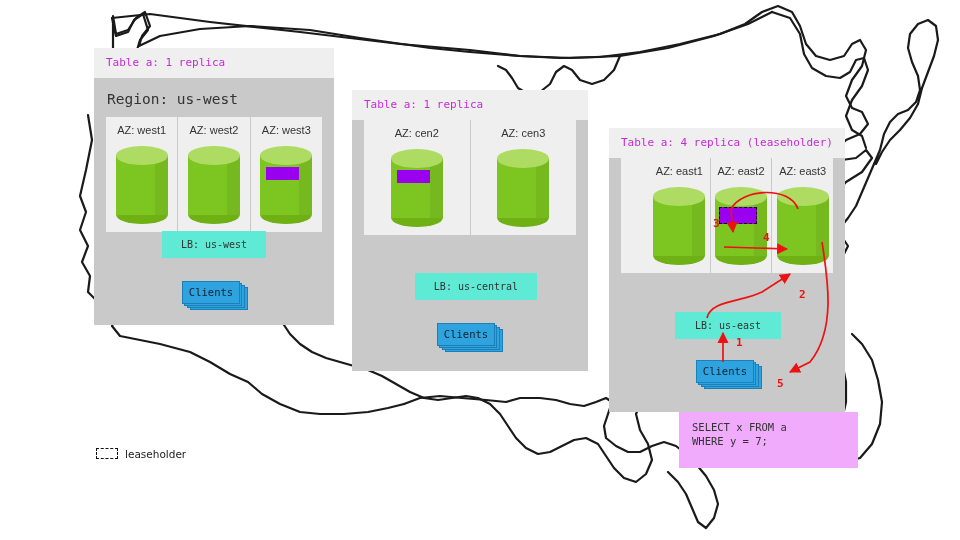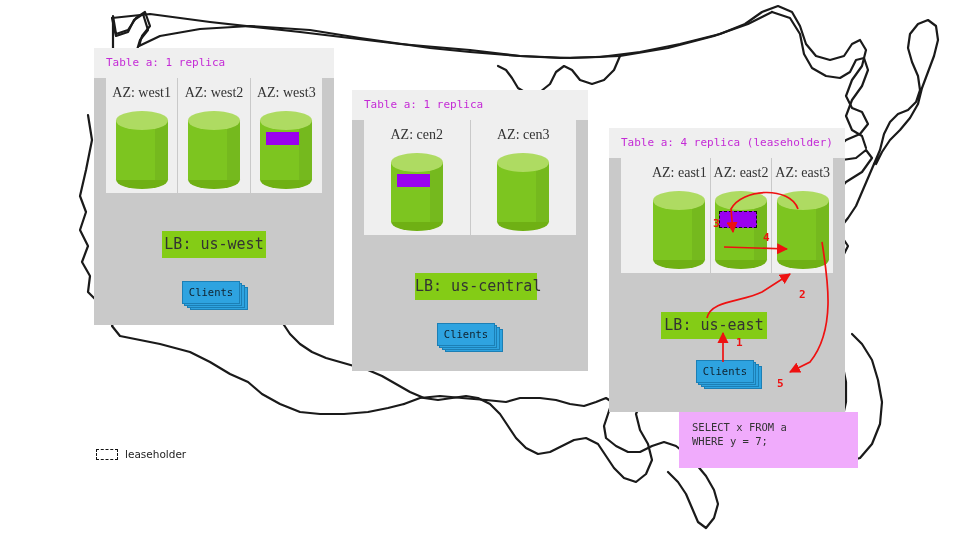--- a/index.html
+++ b/index.html
@@ -16,59 +16,59 @@
                 padding-left:12px;color:#c42bd6;font-size:11px;
                 font-family:"DejaVu Sans Mono","Liberation Mono",monospace;
                 white-space:nowrap;}
   .region-title{color:#333;font-size:14.5px;padding:13px 0 10px 13px;
                 font-family:"DejaVu Sans Mono","Liberation Mono",monospace;
                 white-space:nowrap;}
   .az-row{position:relative;margin:0 12px;background:#efefef;display:flex;}
   .az-cell{flex:1;position:relative;padding-top:7px;
            box-sizing:border-box;border-right:1px solid #c9c9c9;}
   .az-cell:last-child{border-right:none;}
-  .az-label{text-align:center;color:#333;font-size:14px;
-            font-family:Liberation Serif, serif;
+  .az-label{text-align:center;color:#333;font-size:11px;
+            font-family:Liberation Sans, sans-serif;
             white-space:nowrap;}
 
   
   .cyl{position:relative;margin:10px auto 0 auto;}
   .cyl .body{position:absolute;left:0;right:0;top:9px;bottom:9px;
              background:#7dc520;}
   .cyl .top{position:absolute;left:0;right:0;top:0;height:19px;
             border-radius:50%;background:#aedb62;}
   .cyl .bot{position:absolute;left:0;right:0;bottom:0;height:19px;
             border-radius:50%;background:#6fb014;}
   .cyl .shade{position:absolute;right:0;top:9px;bottom:9px;width:13px;
               background:rgba(0,0,0,0.06);}
   .replica{position:absolute;background:#9a00ef;}
   .replica.leaseholder{border:1.6px dashed #111;}
 
   
-  .lb{position:absolute;background:#84cc16;color:#333;font-size:15px;
+  .lb{position:absolute;background:#5eead4;color:#333;font-size:10px;
       text-align:center;line-height:27px;height:27px;
       font-family:"DejaVu Sans Mono","Liberation Mono",monospace;
       white-space:nowrap;}
 
   
   .clients{position:absolute;width:62px;height:25px;}
   .clients .sheet{position:absolute;background:#2ea3e0;border:1px solid #1c7fb5;
                   box-sizing:border-box;}
   .clients .face{position:absolute;left:0;top:0;width:58px;height:23px;
                  background:#2ea3e0;border:1px solid #1c7fb5;box-sizing:border-box;
                  color:#10222e;font-size:10.5px;line-height:21px;text-align:center;
                  font-family:"DejaVu Sans Mono","Liberation Mono",monospace;}
 
   
   .sqlbox{position:absolute;background:#f0abfc;color:#333;font-size:10.5px;
           line-height:14px;padding:8px 0 8px 13px;white-space:pre;
           font-family:"DejaVu Sans Mono","Liberation Mono",monospace;}
 
   
-  #legend{position:absolute;left:96px;top:448px;display:flex;align-items:flex-end;}
+  #legend{position:absolute;left:96px;top:448px;display:flex;align-items:flex-start;}
   #legend .sw{width:22px;height:11px;border:1.6px dashed #111;box-sizing:border-box;}
   #legend .lbl{margin-left:7px;color:#222;font-size:10.5px;
                font-family:"DejaVu Sans","Liberation Sans",sans-serif;}
 
   
   #arrow-layer{position:absolute;left:0;top:0;width:960px;height:540px;
                pointer-events:none;}
   .step-num{position:absolute;color:#ee1111;font-size:11px;font-weight:bold;
             font-family:"DejaVu Sans Mono","Liberation Mono",monospace;}
 </style>
@@ -133,20 +133,21 @@
       <path d="M772,12 L790,18 L800,34 L804,54 L812,68 L826,76 L840,78 L850,72
                L856,60 L864,58 L868,70 L862,86 L852,100 L846,116 L852,130
                L862,136 L866,148"></path>
       <path d="M620,56 L614,70 L604,80 L592,84 L580,80 L572,70 L564,66 L556,72
                L550,84 L540,92 L528,94 L518,88 L512,78 L506,70 L498,66"></path>
     </g>
   </svg>
 
   <div class="panel" id="panel-us-west" style="left:94px;top:48px;width:240px;height:277px;">
     <div class="panel-header">Table a: 1 replica</div>
+    <div class="region-title">Region: us-west</div>
 
     <div class="az-row" style="height:115px;">
       <div class="az-cell">
         <div class="az-label">AZ: west1</div>
         <div class="cyl" style="width:52px;height:78px;">
           <div class="bot"></div>
           <div class="body"></div>
           <div class="shade"></div>
           <div class="top"></div>
         </div>
@@ -244,21 +245,21 @@
         <div class="az-label">AZ: east3</div>
         <div class="cyl" style="width:52px;height:78px;">
           <div class="bot"></div>
           <div class="body"></div>
           <div class="shade"></div>
           <div class="top"></div>
         </div>
       </div>
     </div>
 
-    <div class="lb" style="left:52px;top:184px;width:106px;">LB: us-east</div>
+    <div class="lb" style="left:66px;top:184px;width:106px;">LB: us-east</div>
 
     <div class="clients" style="left:87px;top:232px;">
       <div class="sheet" style="left:8px;top:6px;width:58px;height:23px;"></div>
       <div class="sheet" style="left:5px;top:4px;width:58px;height:23px;"></div>
       <div class="sheet" style="left:2px;top:2px;width:58px;height:23px;"></div>
       <div class="face">Clients</div>
     </div>
   </div>
 
   <div class="sqlbox" style="left:679px;top:412px;width:166px;height:40px;">SELECT x FROM a

